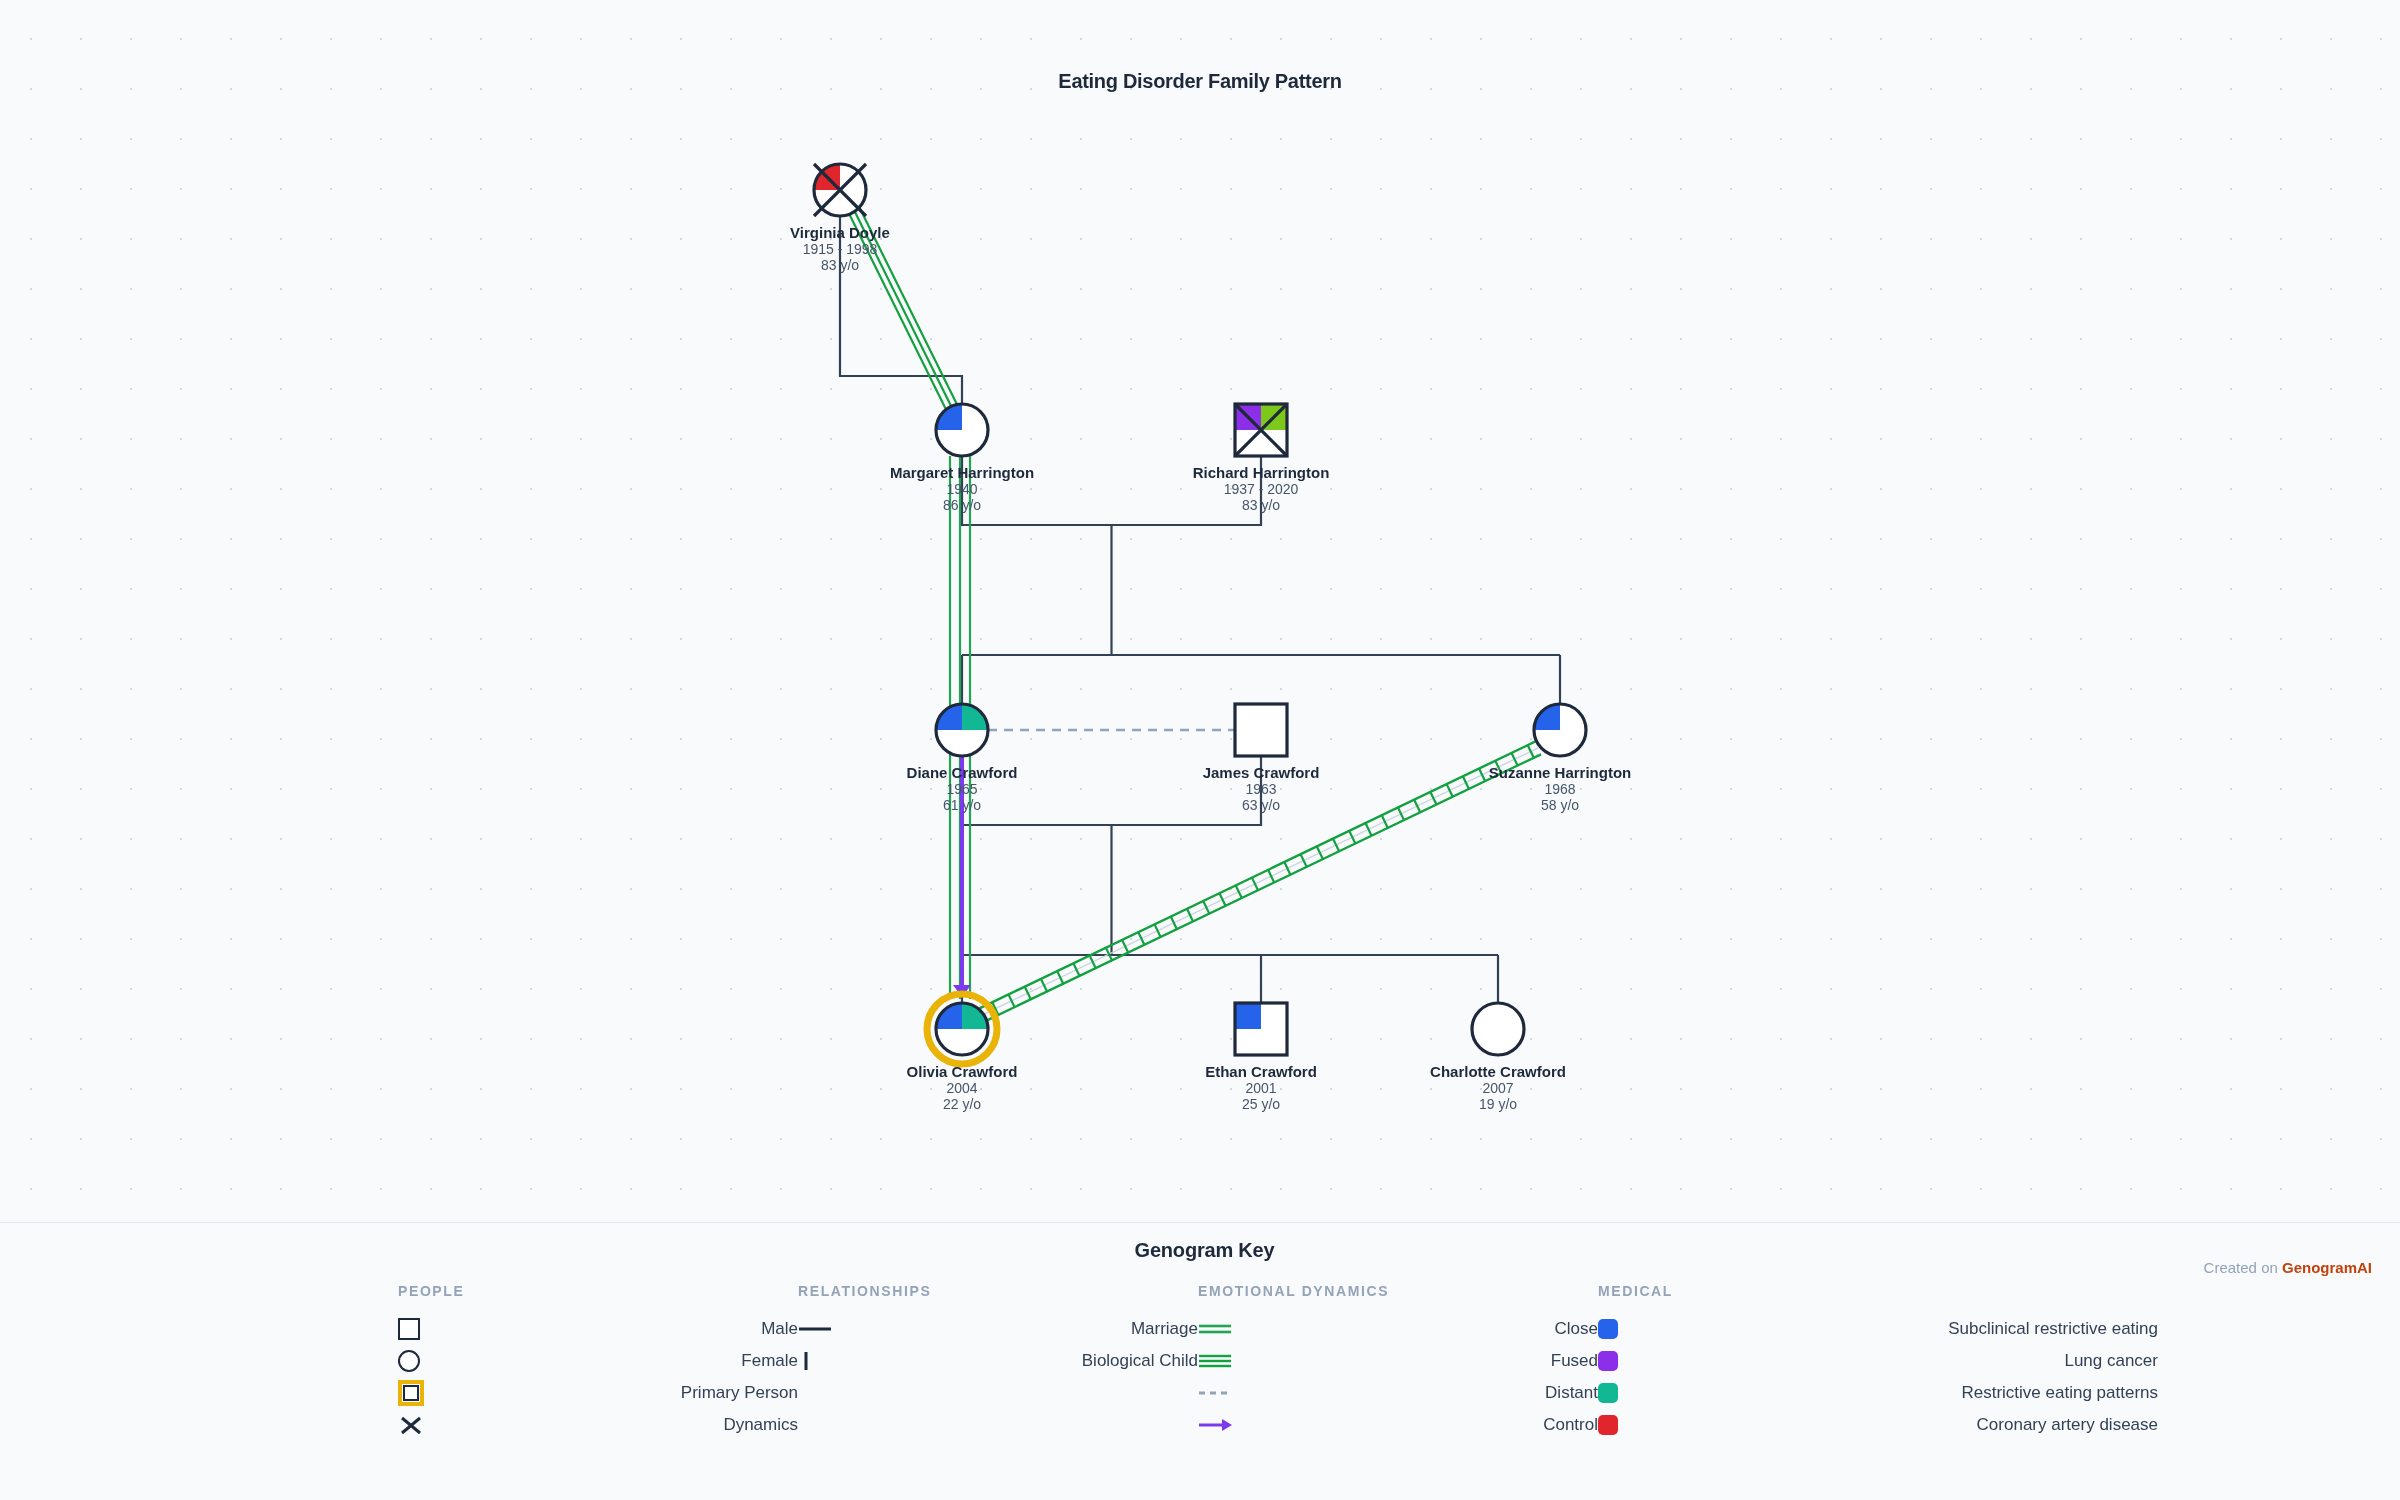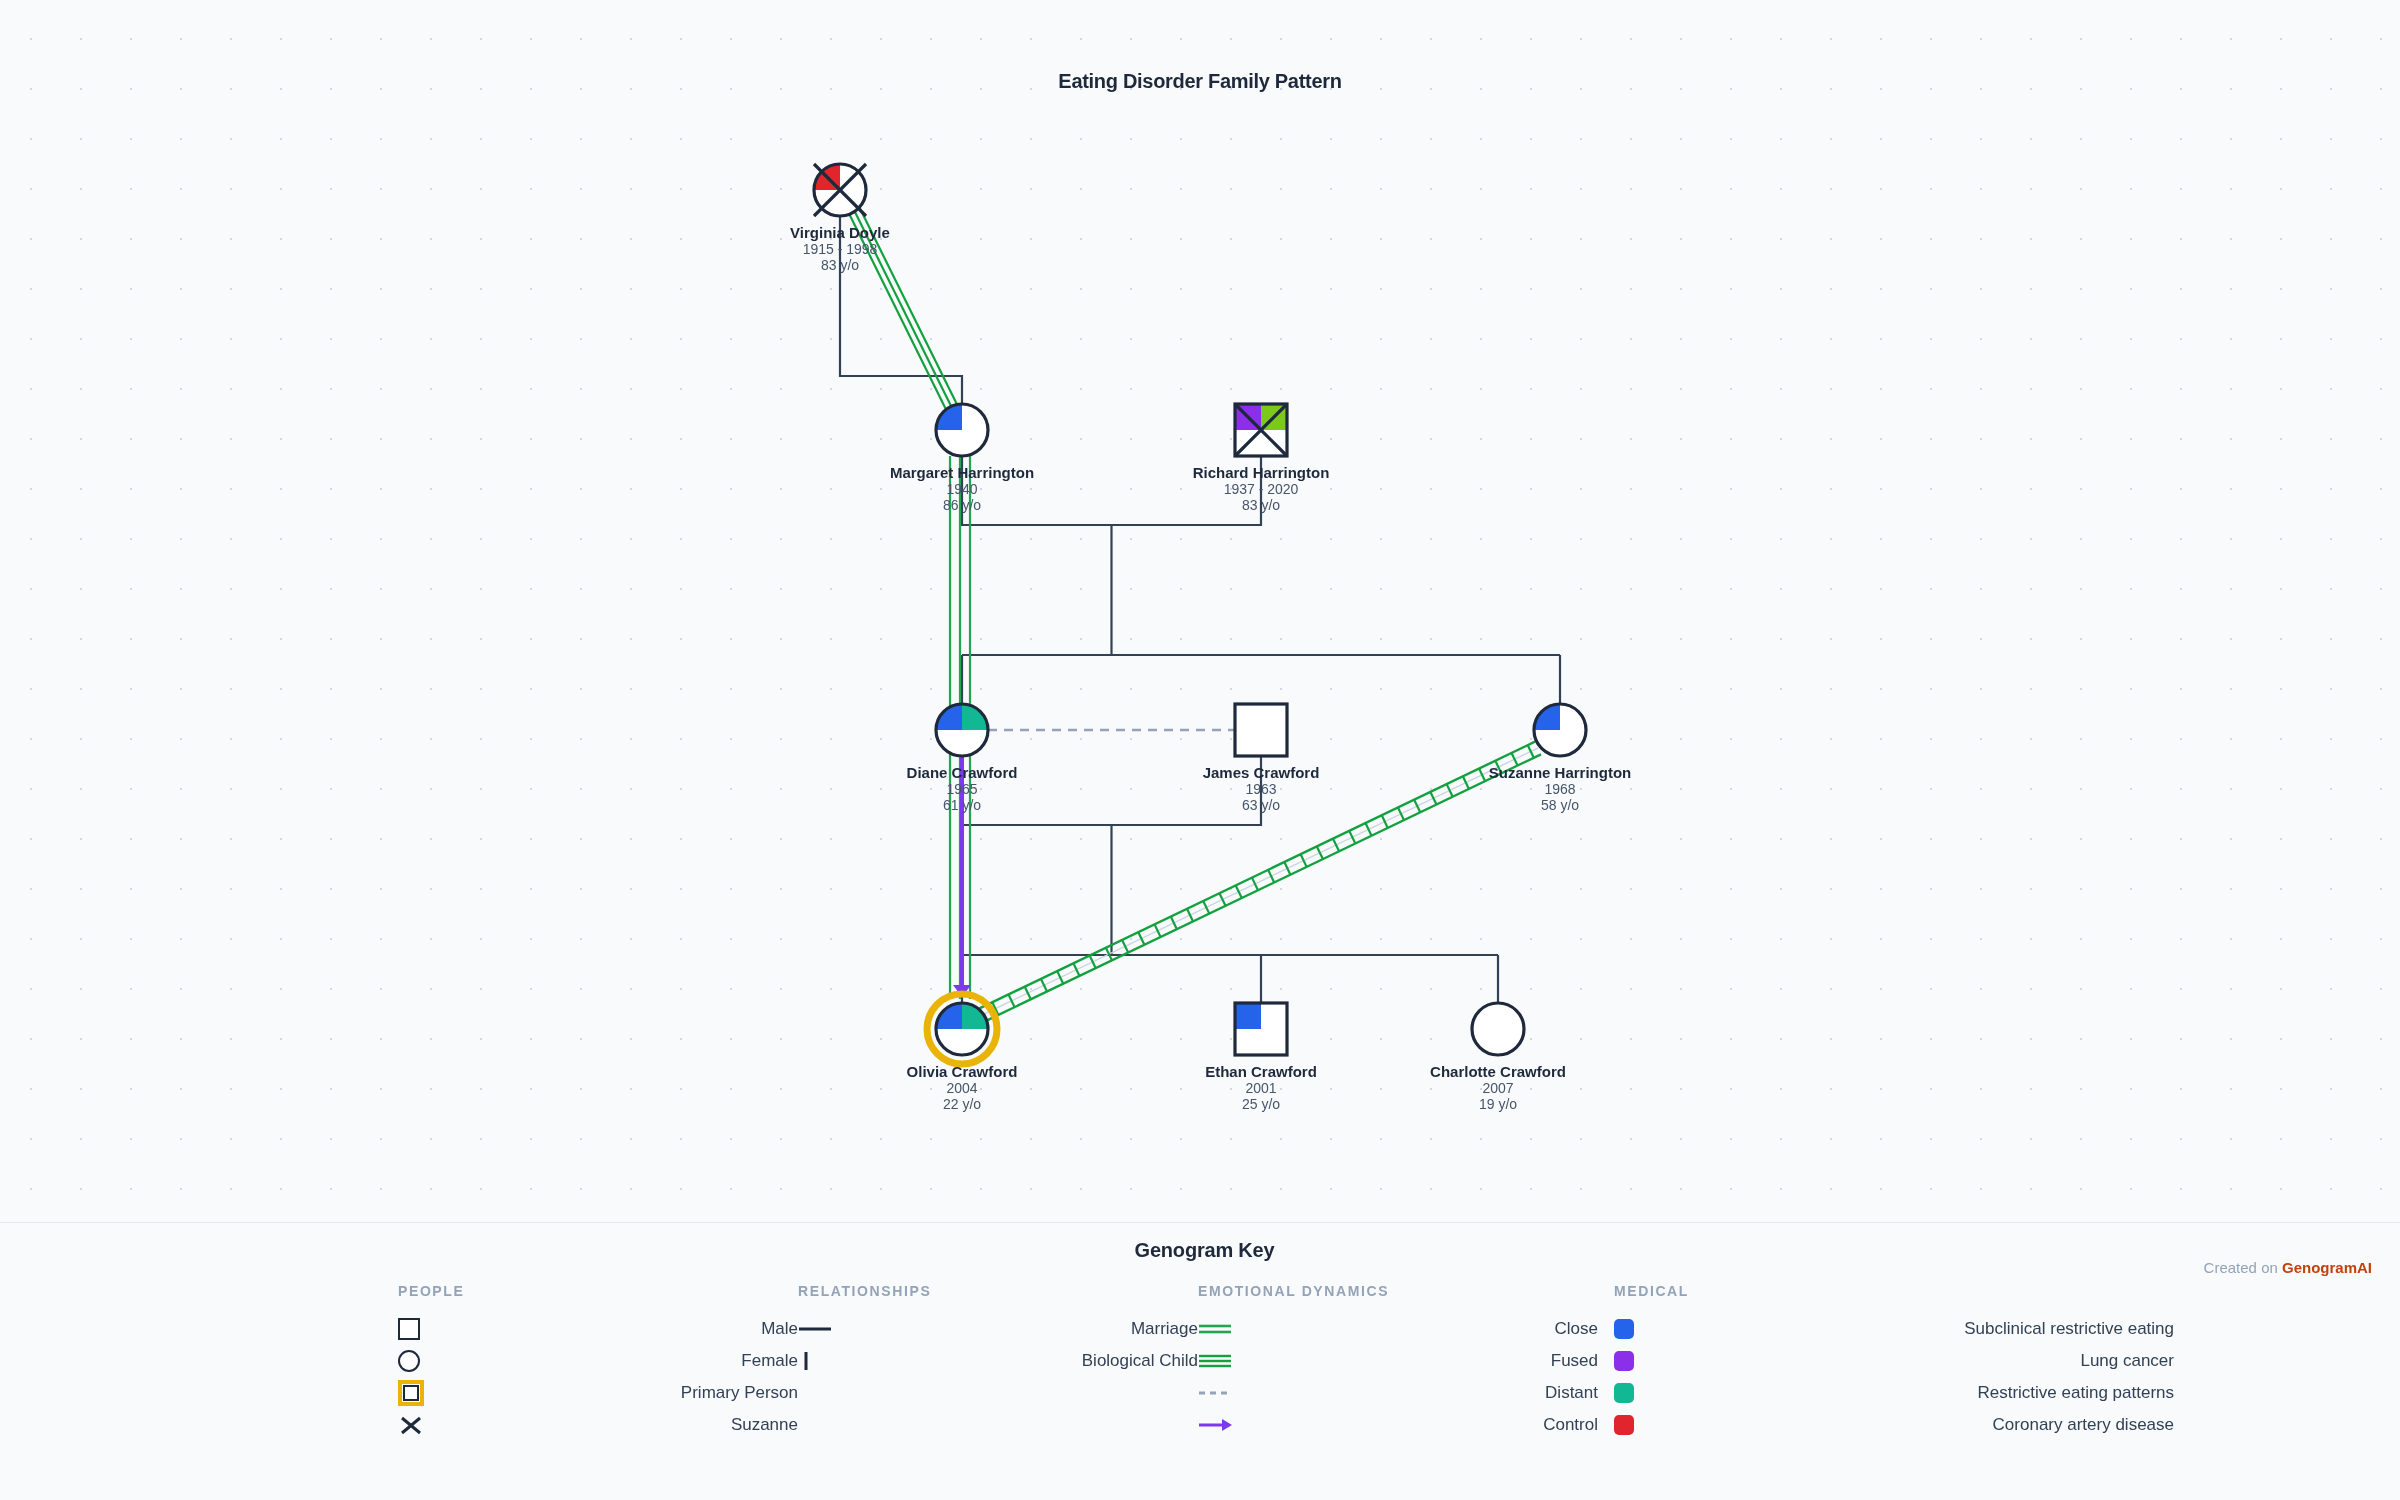--- a/index.html
+++ b/index.html
@@ -41,21 +41,21 @@
   }
   .legend-title {
     text-align:center; font-size:20px; font-weight:bold; color:#1e293b;
     padding-top:16px; letter-spacing:-0.2px;
   }
   .legend-cols {
     position:absolute; top:60px; left:0; width:2400px;
     display:flex; padding-left:398px;
   }
   .lcol { width:400px; }
-  .lcol.wide { width:560px;margin-left:16px; }
+  .lcol.wide { width:560px; }
   .lcol-head {
     font-size:14px; font-weight:bold; letter-spacing:1.6px;
     color:#94a3b8; margin-bottom:14px; text-transform:uppercase;
   }
   .litem { display:flex; align-items:center; height:32px;justify-content:space-between; }
   .lswatch { width:40px; display:flex; align-items:center; justify-content:flex-start; flex:0 0 40px; }
   .llabel { font-size:17px; color:#334155; }
 
   .sw-square { width:22px; height:22px; border:2.4px solid #1e293b; background:#fff; }
   .sw-circle { width:22px; height:22px; border:2.4px solid #1e293b; border-radius:50%; background:#fff; }
@@ -325,21 +325,21 @@
             </div>
             <div class="llabel">Primary Person</div>
           </div>
           <div class="litem">
             <div class="lswatch">
               <svg width="34" height="20">
                 <line x1="4" y1="3" x2="22" y2="18" stroke="#1e293b" stroke-width="3"></line>
                 <line x1="22" y1="3" x2="4" y2="18" stroke="#1e293b" stroke-width="3"></line>
               </svg>
             </div>
-            <div class="llabel">Suzanne</div>
+            <div class="llabel">Dynamics</div>
           </div>
         </div>
         <div class="lcol">
           <div class="lcol-head">Relationships</div>
           <div class="litem">
             <div class="lswatch">
               <svg width="34" height="20">
                 <line x1="1" y1="10" x2="33" y2="10" stroke="#1e293b" stroke-width="3"></line>
               </svg>
             </div>

